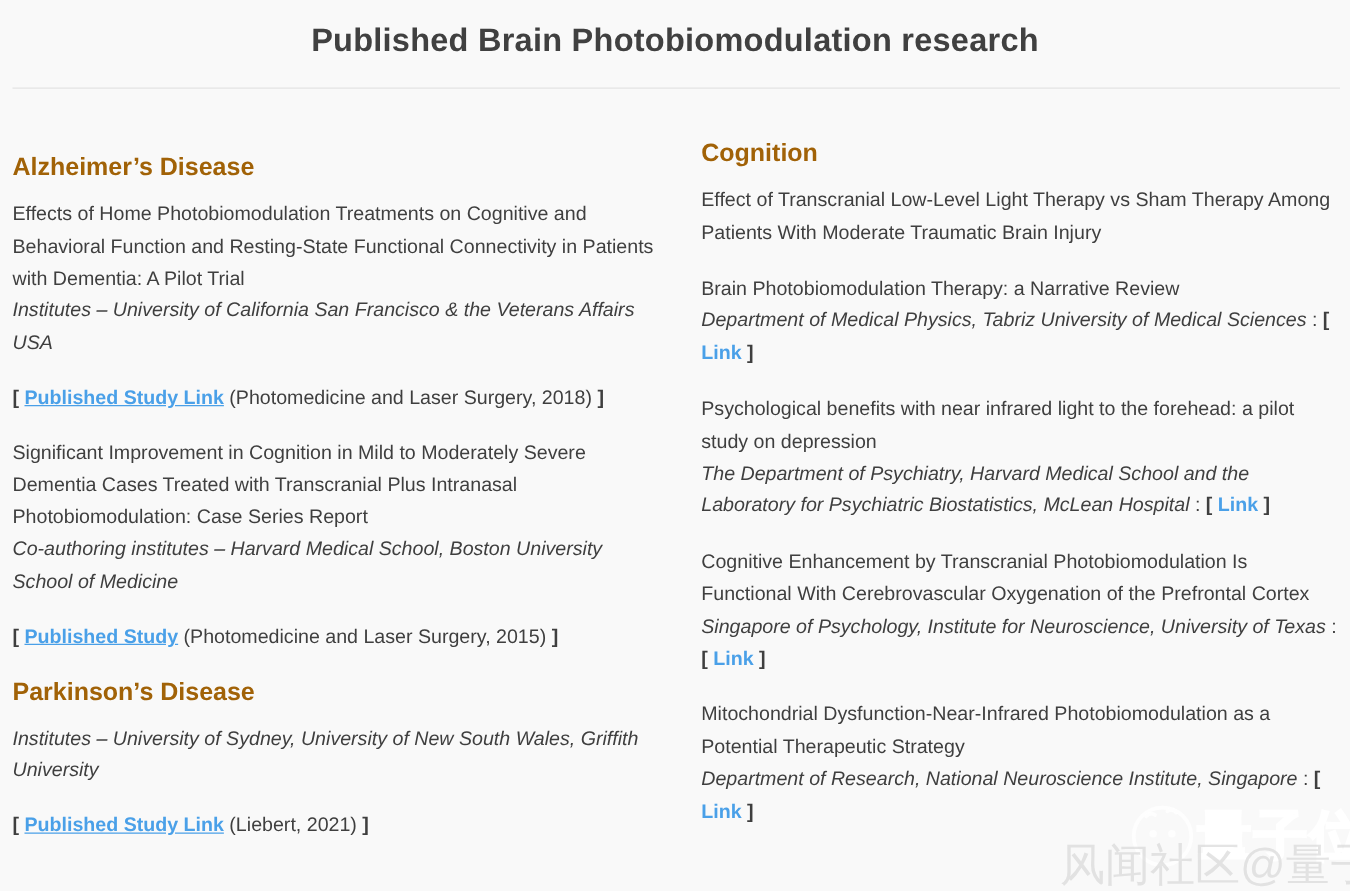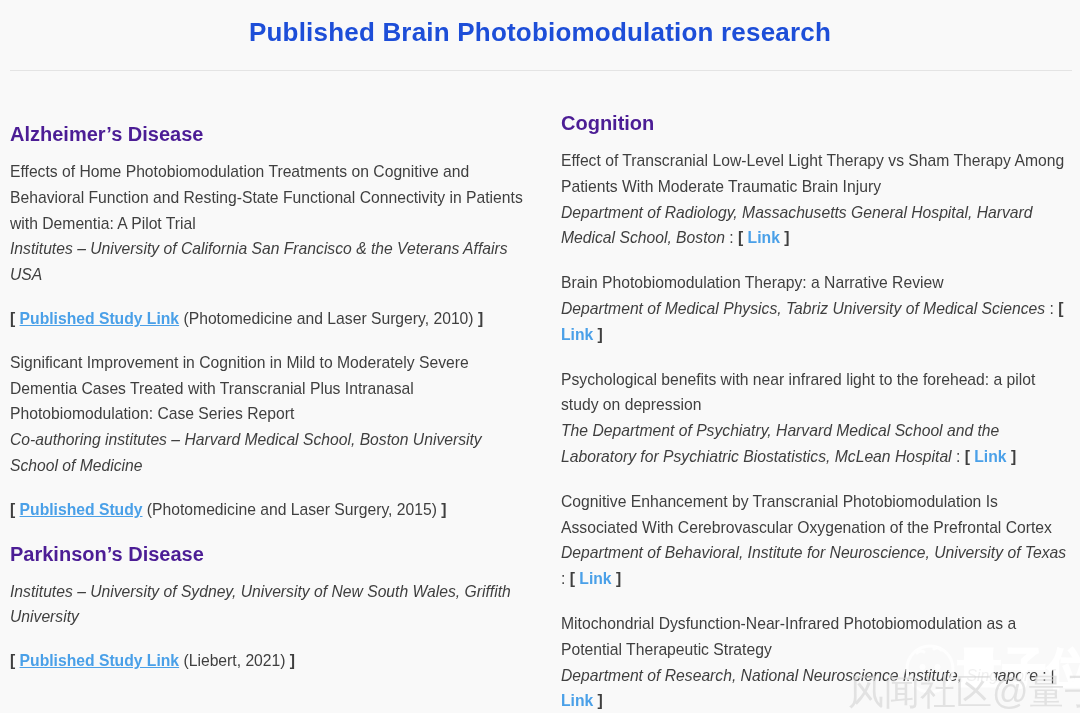--- a/index.html
+++ b/index.html
@@ -12,41 +12,41 @@
     overflow: hidden;
     position: relative;
   }
   .page-title {
     margin: 0;
     padding-top: 16px;
     text-align: center;
     font-size: 26px;
     line-height: 32px;
     font-weight: 700;
-    color: #1d4ed8;
+    color: #404040;
     letter-spacing: 0.2px;
   }
   .divider {
     border: none;
     border-top: 1px solid #e4e4e4;
     margin: 22px 8px 0 10px;
   }
   .columns {
     display: flex;
     padding-left: 10px;
   }
   .col-left  { width: 524px; padding-top: 50px; }
   .col-right { width: 512px; margin-left: 27px; padding-top: 39px; }
 
   .section-heading {
     margin: 0 0 12px 0;
     font-size: 20px;
     line-height: 26px;
     font-weight: 700;
-    color: #4c1d95;
+    color: #a16207;
   }
   .col-right .section-heading { }
   .section + .section .section-heading { margin-top: 16px; }
 
   p {
     margin: 0;
     font-size: 15.7px;
     line-height: 25.8px;
   }
   .entry { margin-bottom: 18px; }
@@ -101,21 +101,21 @@
 
     <div class="section">
       <h2 class="section-heading">Alzheimer’s Disease</h2>
 
       <div class="entry">
         <p class="title-line">Effects of Home Photobiomodulation Treatments on Cognitive and Behavioral Function and Resting-State Functional Connectivity in Patients with Dementia: A Pilot Trial</p>
         <p class="inst-line">Institutes – University of California San Francisco &amp; the Veterans Affairs USA</p>
       </div>
 
       <div class="entry">
-        <p class="link-line"><span class="bracket">[</span> <a class="study-link">Published Study Link</a> <span class="source">(Photomedicine and Laser Surgery, 2010)</span> <span class="bracket">]</span></p>
+        <p class="link-line"><span class="bracket">[</span> <a class="study-link">Published Study Link</a> <span class="source">(Photomedicine and Laser Surgery, 2018)</span> <span class="bracket">]</span></p>
       </div>
 
       <div class="entry">
         <p class="title-line">Significant Improvement in Cognition in Mild to Moderately Severe Dementia Cases Treated with Transcranial Plus Intranasal Photobiomodulation: Case Series Report</p>
         <p class="inst-line">Co-authoring institutes – Harvard Medical School, Boston University School of Medicine</p>
       </div>
 
       <div class="entry">
         <p class="link-line"><span class="bracket">[</span> <a class="study-link">Published Study</a> <span class="source">(Photomedicine and Laser Surgery, 2015)</span> <span class="bracket">]</span></p>
       </div>
@@ -135,36 +135,35 @@
 
   </div>
 
   <div class="col-right">
 
     <div class="section">
       <h2 class="section-heading">Cognition</h2>
 
       <div class="entry">
         <p class="title-line">Effect of Transcranial Low-Level Light Therapy vs Sham Therapy Among Patients With Moderate Traumatic Brain Injury</p>
-        <p class="dept-line"><em class="dept">Department of Radiology, Massachusetts General Hospital, Harvard Medical School, Boston</em> <span class="colon">:</span> <span class="bracket">[</span> <a class="inline-link">Link</a> <span class="bracket">]</span></p>
       </div>
 
       <div class="entry">
         <p class="title-line">Brain Photobiomodulation Therapy: a Narrative Review</p>
         <p class="dept-line"><em class="dept">Department of Medical Physics, Tabriz University of Medical Sciences</em> <span class="colon">:</span> <span class="bracket">[</span> <a class="inline-link">Link</a> <span class="bracket">]</span></p>
       </div>
 
       <div class="entry">
         <p class="title-line">Psychological benefits with near infrared light to the forehead: a pilot study on depression</p>
         <p class="dept-line"><em class="dept">The Department of Psychiatry, Harvard Medical School and the Laboratory for Psychiatric Biostatistics, McLean Hospital</em> <span class="colon">:</span> <span class="bracket">[</span> <a class="inline-link">Link</a> <span class="bracket">]</span></p>
       </div>
 
       <div class="entry">
-        <p class="title-line">Cognitive Enhancement by Transcranial Photobiomodulation Is Associated With Cerebrovascular Oxygenation of the Prefrontal Cortex</p>
-        <p class="dept-line"><em class="dept">Department of Behavioral, Institute for Neuroscience, University of Texas</em> <span class="colon">:</span> <span class="bracket">[</span> <a class="inline-link">Link</a> <span class="bracket">]</span></p>
+        <p class="title-line">Cognitive Enhancement by Transcranial Photobiomodulation Is Functional With Cerebrovascular Oxygenation of the Prefrontal Cortex</p>
+        <p class="dept-line"><em class="dept">Singapore of Psychology, Institute for Neuroscience, University of Texas</em> <span class="colon">:</span> <span class="bracket">[</span> <a class="inline-link">Link</a> <span class="bracket">]</span></p>
       </div>
 
       <div class="entry">
         <p class="title-line">Mitochondrial Dysfunction-Near-Infrared Photobiomodulation as a Potential Therapeutic Strategy</p>
         <p class="dept-line"><em class="dept">Department of Research, National Neuroscience Institute, Singapore</em> <span class="colon">:</span> <span class="bracket">[</span> <a class="inline-link">Link</a> <span class="bracket">]</span></p>
       </div>
     </div>
 
   </div>
 </div>

